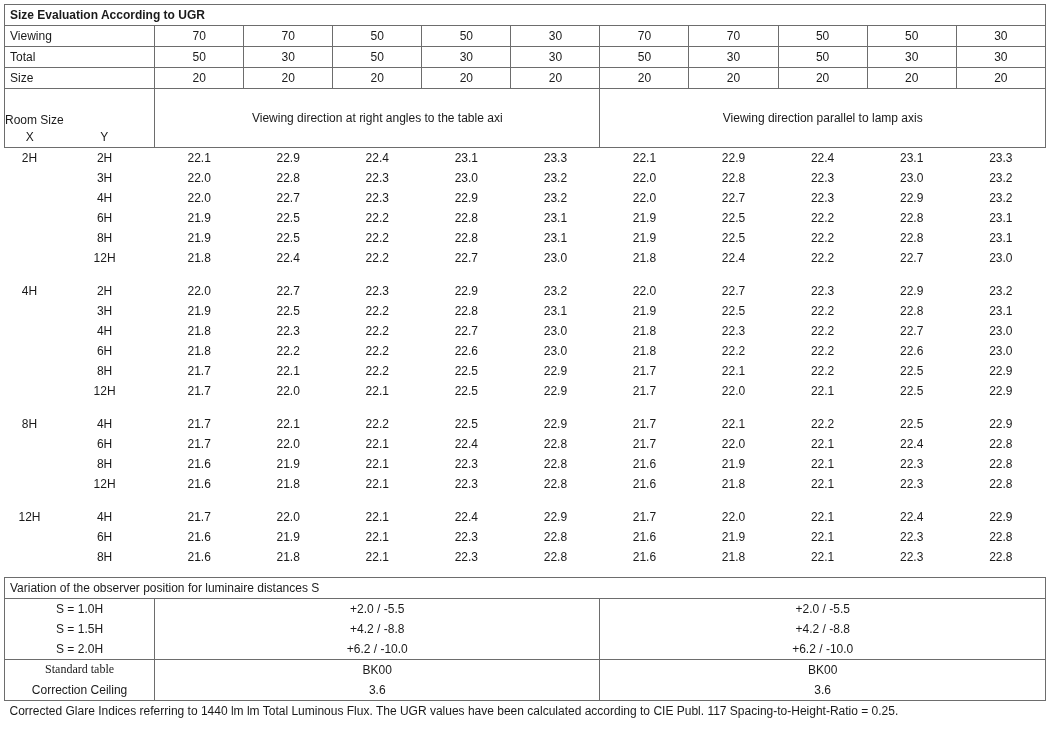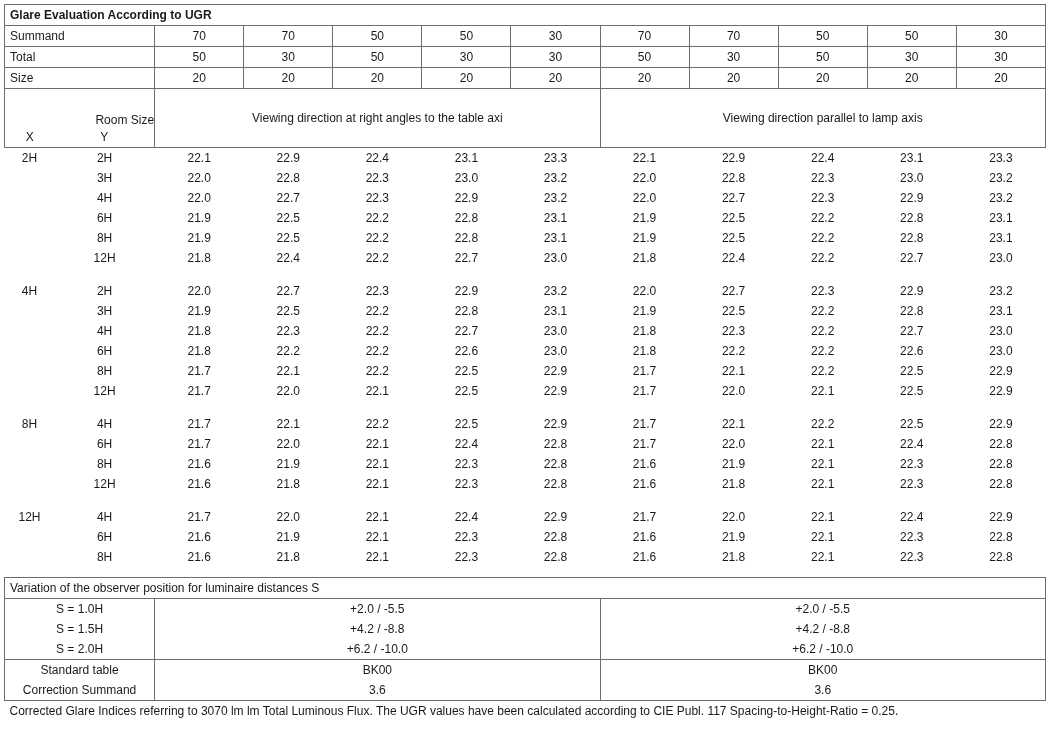--- a/index.html
+++ b/index.html
@@ -46,21 +46,21 @@
   .ctr { text-align: center; }
   .num { text-align: center; }
   .blankrow td {
     height: 12px;
     border: none !important;
   }
   .grp-head {
     height: 38px;
   }
   .roomsize-label {
-    text-align: right;
+    text-align: left;
     font-size: 12px;
   }
   .xy-row td {
     border-top: none !important;
   }
   .dir-head {
     text-align: center;
     vertical-align: middle;
   }
   .footer-cell {
@@ -89,24 +89,24 @@
       <col style="width:89px">
       <col style="width:89px">
       <col style="width:89px">
       <col style="width:89px">
       <col style="width:89px">
       <col style="width:89px">
       <col style="width:89px">
     </colgroup>
     <tbody id="tbody">
         <tr>
-          <td class="title-cell" colspan="12">Glare Evaluation According to UGR</td>
-        </tr>
-        <tr>
-          <td class="lbl" colspan="2">Summand</td>
+          <td class="title-cell" colspan="12">Size Evaluation According to UGR</td>
+        </tr>
+        <tr>
+          <td class="lbl" colspan="2">Viewing</td>
           <td class="num">70</td>
           <td class="num">70</td>
           <td class="num">50</td>
           <td class="num">50</td>
           <td class="num">30</td>
           <td class="num">70</td>
           <td class="num">70</td>
           <td class="num">50</td>
           <td class="num">50</td>
           <td class="num">30</td>
@@ -436,27 +436,27 @@
           <td class="v-lbl" colspan="2" style="border-top:none;border-bottom:none;">S = 1.5H</td>
           <td class="ctr" colspan="5" style="border-top:none;border-bottom:none;">+4.2 / -8.8</td>
           <td class="ctr" colspan="5" style="border-top:none;border-bottom:none;">+4.2 / -8.8</td>
         </tr>
         <tr>
           <td class="v-lbl" colspan="2" style="border-top:none;margin-left:31px;">S = 2.0H</td>
           <td class="ctr" colspan="5" style="border-top:none;">+6.2 / -10.0</td>
           <td class="ctr" colspan="5" style="border-top:none;">+6.2 / -10.0</td>
         </tr>
         <tr>
-          <td class="ctr" colspan="2" style="border-bottom:none;">Standard table</td>
+          <td class="ctr" colspan="2" style="border-bottom:none;font-family:Liberation Serif, serif;">Standard table</td>
           <td class="ctr" colspan="5" style="border-bottom:none;">BK00</td>
           <td class="ctr" colspan="5" style="border-bottom:none;">BK00</td>
         </tr>
         <tr>
-          <td class="ctr" colspan="2" style="border-top:none;">Correction Summand</td>
+          <td class="ctr" colspan="2" style="border-top:none;">Correction Ceiling</td>
           <td class="ctr" colspan="5" style="border-top:none;">3.6</td>
           <td class="ctr" colspan="5" style="border-top:none;">3.6</td>
         </tr>
         <tr>
-          <td class="footer-cell" colspan="12" style="border-left:none;border-right:none;border-bottom:none;">Corrected Glare Indices referring to 3070 lm lm Total Luminous Flux. The UGR values have been calculated according to CIE Publ. 117    Spacing-to-Height-Ratio = 0.25.</td>
+          <td class="footer-cell" colspan="12" style="border-left:none;border-right:none;border-bottom:none;">Corrected Glare Indices referring to 1440 lm lm Total Luminous Flux. The UGR values have been calculated according to CIE Publ. 117    Spacing-to-Height-Ratio = 0.25.</td>
         </tr>
       </tbody>
   </table>
 </div>
 
 </body></html>

